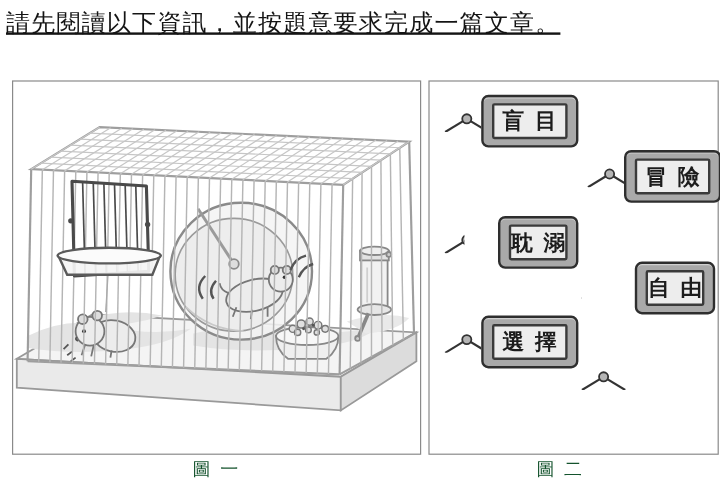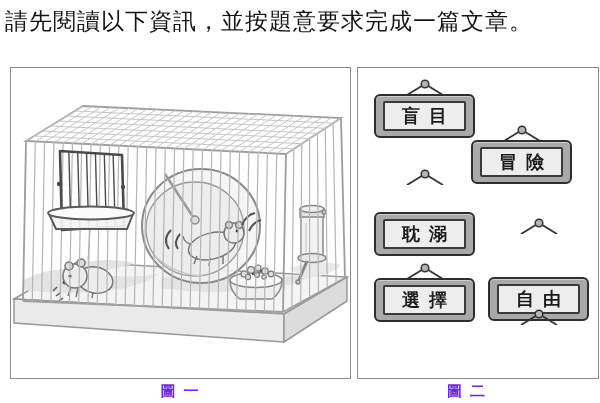--- a/index.html
+++ b/index.html
@@ -1,37 +1,37 @@
 <!DOCTYPE html>
 <html><head>
 <meta charset="utf-8">
 <style>
   html,body{margin:0;padding:0;background:#fff;}
   body{width:600px;height:403px;position:relative;overflow:hidden;
        font-family:"Liberation Serif","DejaVu Serif",serif;color:#1a1a1a;}
-  .instruction{position:absolute;left:5px;top:6px;font-size:23px;letter-spacing:1px;
-       color:#141414;white-space:nowrap;}
+  .instruction{position:absolute;left:5px;top:6px;font-size:20px;letter-spacing:1px;
+       color:#141414;white-space:nowrap;text-decoration:underline;}
   .panel{position:absolute;top:67px;height:310px;border:1px solid #8a8a8a;background:#fff;box-sizing:content-box;}
   .panel.left{left:10px;width:339px;}
   .panel.right{left:357px;width:240px;}
-  .caption{position:absolute;top:382px;font-size:15px;color:#6d28d9;text-align:center;
-       letter-spacing:8px;font-weight:bold;}
+  .caption{position:absolute;top:382px;font-size:15px;color:#14532d;text-align:center;
+       letter-spacing:8px;}
   .caption span{margin-right:-8px;}
   .cap1{left:10px;width:339px;}
   .cap2{left:346px;width:240px;}
-  .sign{position:absolute;width:115px;display:flex;flex-direction:column;align-items:center;}
+  .sign{position:absolute;width:115px;display:flex;flex-direction:row;align-items:center;}
   .sign .hook{display:block;margin-bottom:-1px;}
   .plaque{box-sizing:border-box;width:101px;height:44px;background:#a9a9a9;
        border:2px solid #2e2e2e;border-radius:6px;padding:5px 7px;
        box-shadow:inset 0 1px 0 rgba(255,255,255,.45);}
   .plaque-inner{box-sizing:border-box;width:100%;height:100%;background:#ededed;
        border:2px solid #3a3a3a;border-radius:2px;display:flex;align-items:center;justify-content:center;}
   .sign-label{font-size:18px;font-weight:700;color:#1c1c1c;letter-spacing:9px;margin-right:-9px;white-space:nowrap;}
-  .s1{left:9px;top:11px;}  .s2{left:106px;top:57px;}
-  .s3{left:9px;top:101px;gap:28px;} .s4{left:123px;top:150px;gap:44px;}
+  .s1{left:9px;top:11px;}  .s2{left:128px;top:57px;}
+  .s3{left:9px;top:112px;gap:28px;} .s4{left:123px;top:150px;gap:44px;}
   .s5{left:9px;top:195px;} .s6{left:123px;top:241px;}
   svg{display:block;}
 </style>
 </head>
 <body>
 
 <div class="instruction">請先閱讀以下資訊，並按題意要求完成一篇文章。</div>
 
 <div class="panel left">
   <svg width="339" height="310" viewBox="0 0 339 310">

